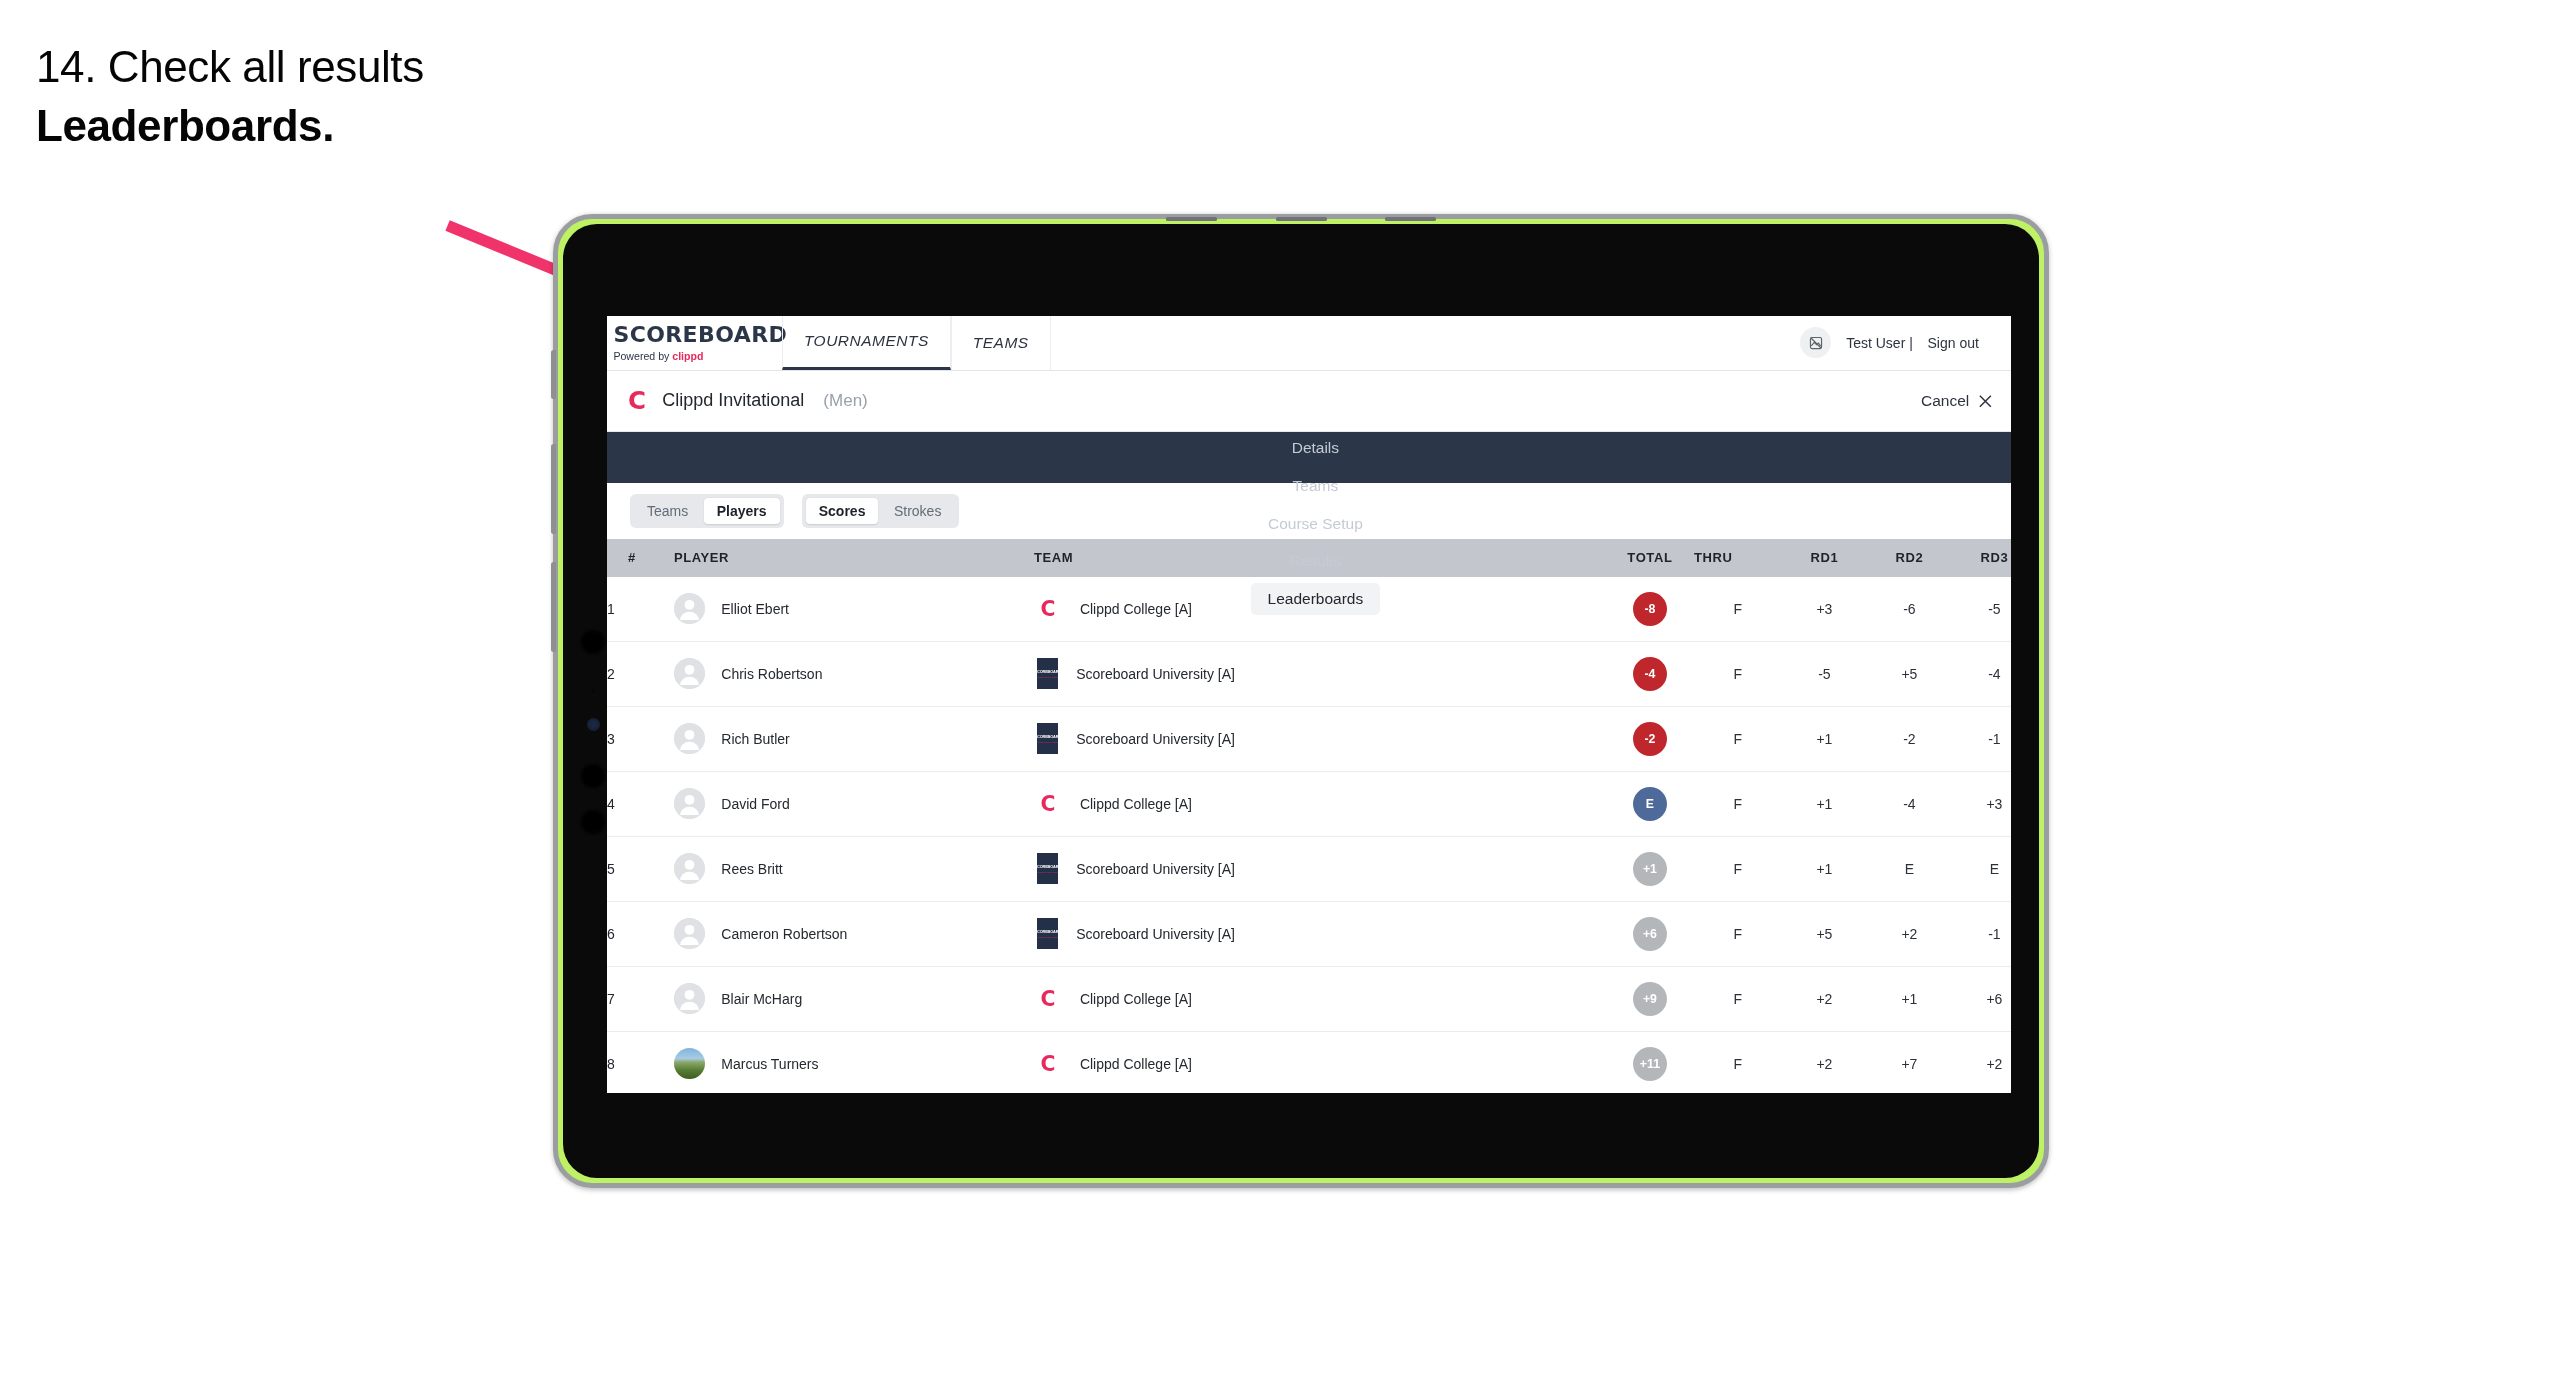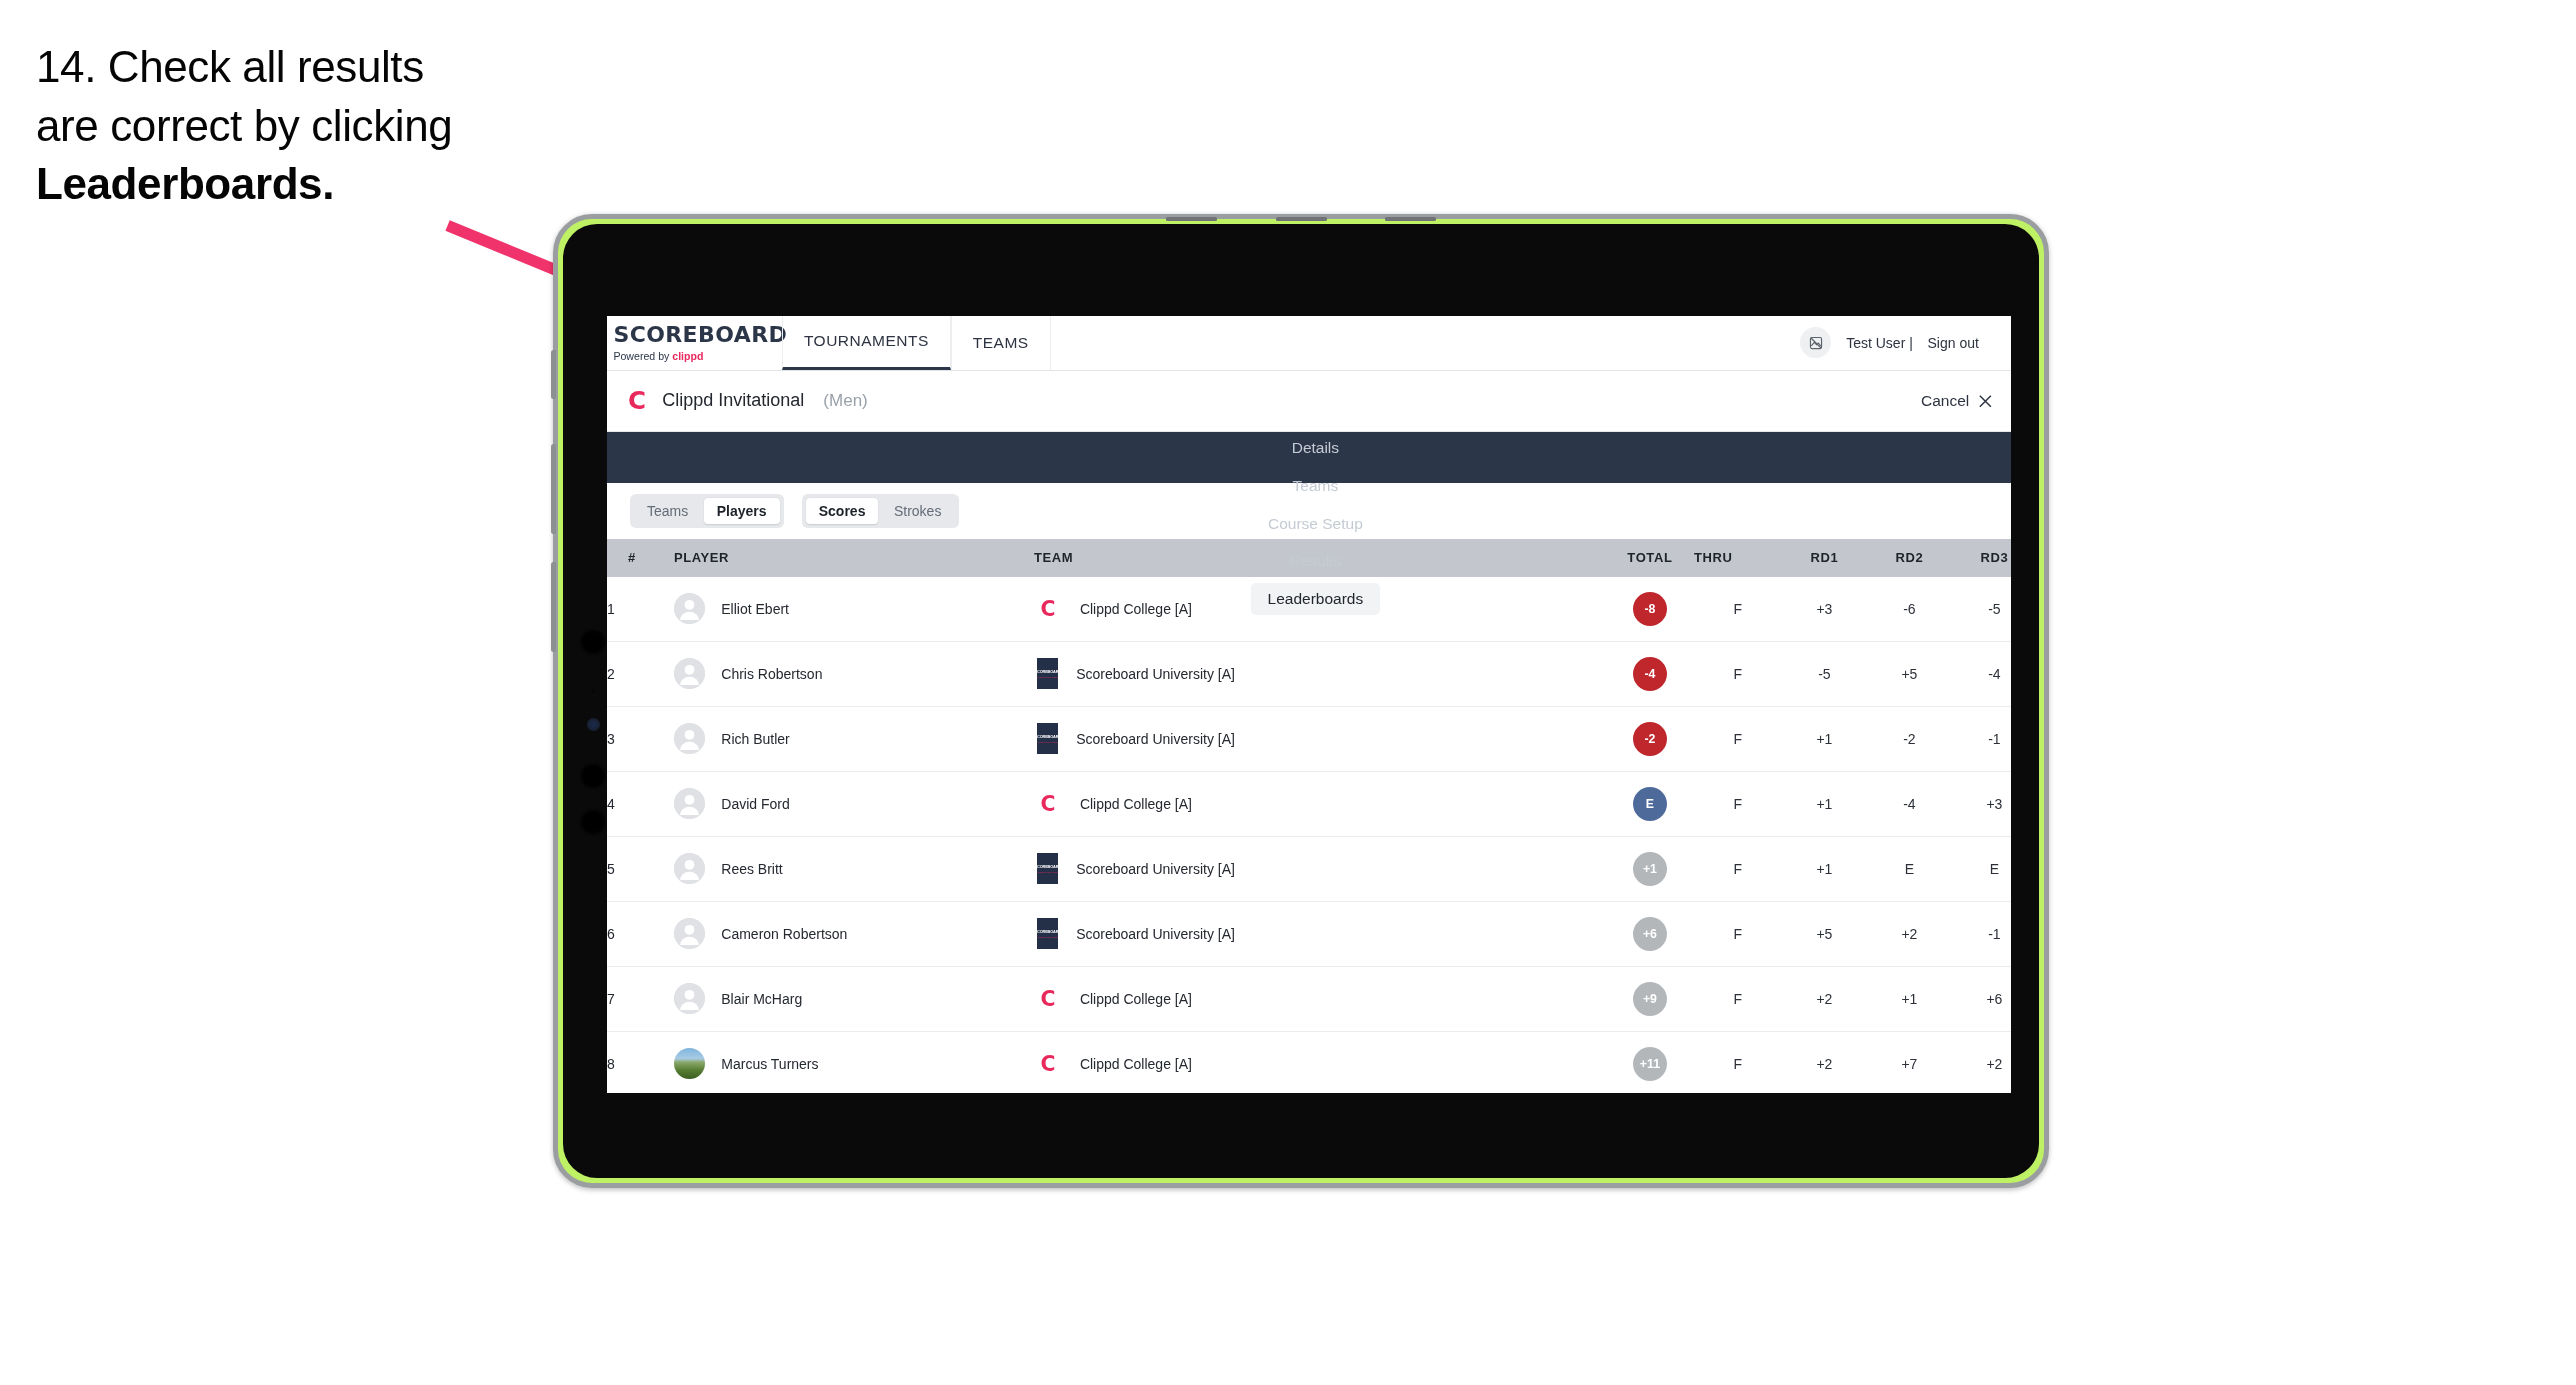--- a/index.html
+++ b/index.html
@@ -155,20 +155,21 @@
     padding: 0 21px;
     display: flex;
     align-items: center;
     font-size: 15.5px;
     color: #2d3340;
     letter-spacing: 0.5px;
     border-left: 0.8px solid #eceef0;
     border-right: 0.8px solid #eceef0;
     box-sizing: border-box;
     cursor: pointer;
+    font-style: italic;
   }
   .topnav-item.active {
     border-bottom: 3.3px solid #2b3648;
   }
   .topbar-right {
     margin-left: auto;
     display: flex;
     align-items: center;
     padding-right: 32px;
     gap: 14.7px;
@@ -371,21 +372,20 @@
   .badge.gray  { background: #b4b7ba; }
 
   .td-center { text-align: center; }
   .td-center.muted { color: #2c3038; }
 </style>
 </head>
 <body>
 
 <div id="instruction">
   <div>14. Check all results</div>
-  <div>are correct by clicking</div>
   <div class="bold">Leaderboards.</div>
 </div>
 
 <svg id="arrow-svg" viewBox="0 0 740 400">
   <defs>
     <marker id="ah" markerWidth="9" markerHeight="9" refX="2.4" refY="4.5" orient="auto">
       <path d="M0,0 L9,4.5 L0,9 z" fill="#f0336b"></path>
     </marker>
   </defs>
   <line x1="8" y1="36" x2="648" y2="300" stroke="#f0336b" stroke-width="14" marker-end="url(#ah)"></line>

